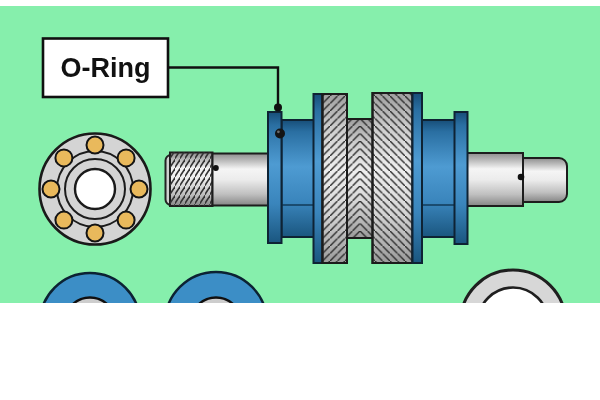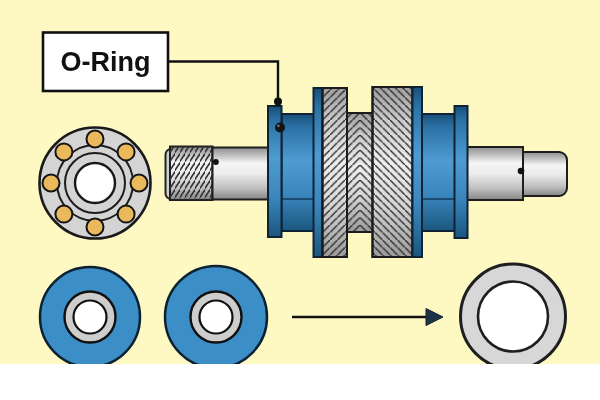--- a/index.html
+++ b/index.html
@@ -1,18 +1,19 @@
 <!DOCTYPE html>
 <html><head>
 <meta charset="utf-8">
 <style>
   html,body{margin:0;padding:0;background:#ffffff;}
   #stage{
-    position:relative;width:600px;height:364px;background:#fef9c3;overflow:hidden;
+    position:relative;width:600px;height:297px;background:#86efac;overflow:hidden;
     font-family:"Liberation Sans",sans-serif;
+    margin-top:6px;
   }
   svg{display:block;}
   .label-text{
     font-family:"Liberation Sans",sans-serif;
     font-weight:bold;
     font-size:27px;
     fill:#111111;
   }
 </style>
 </head>

